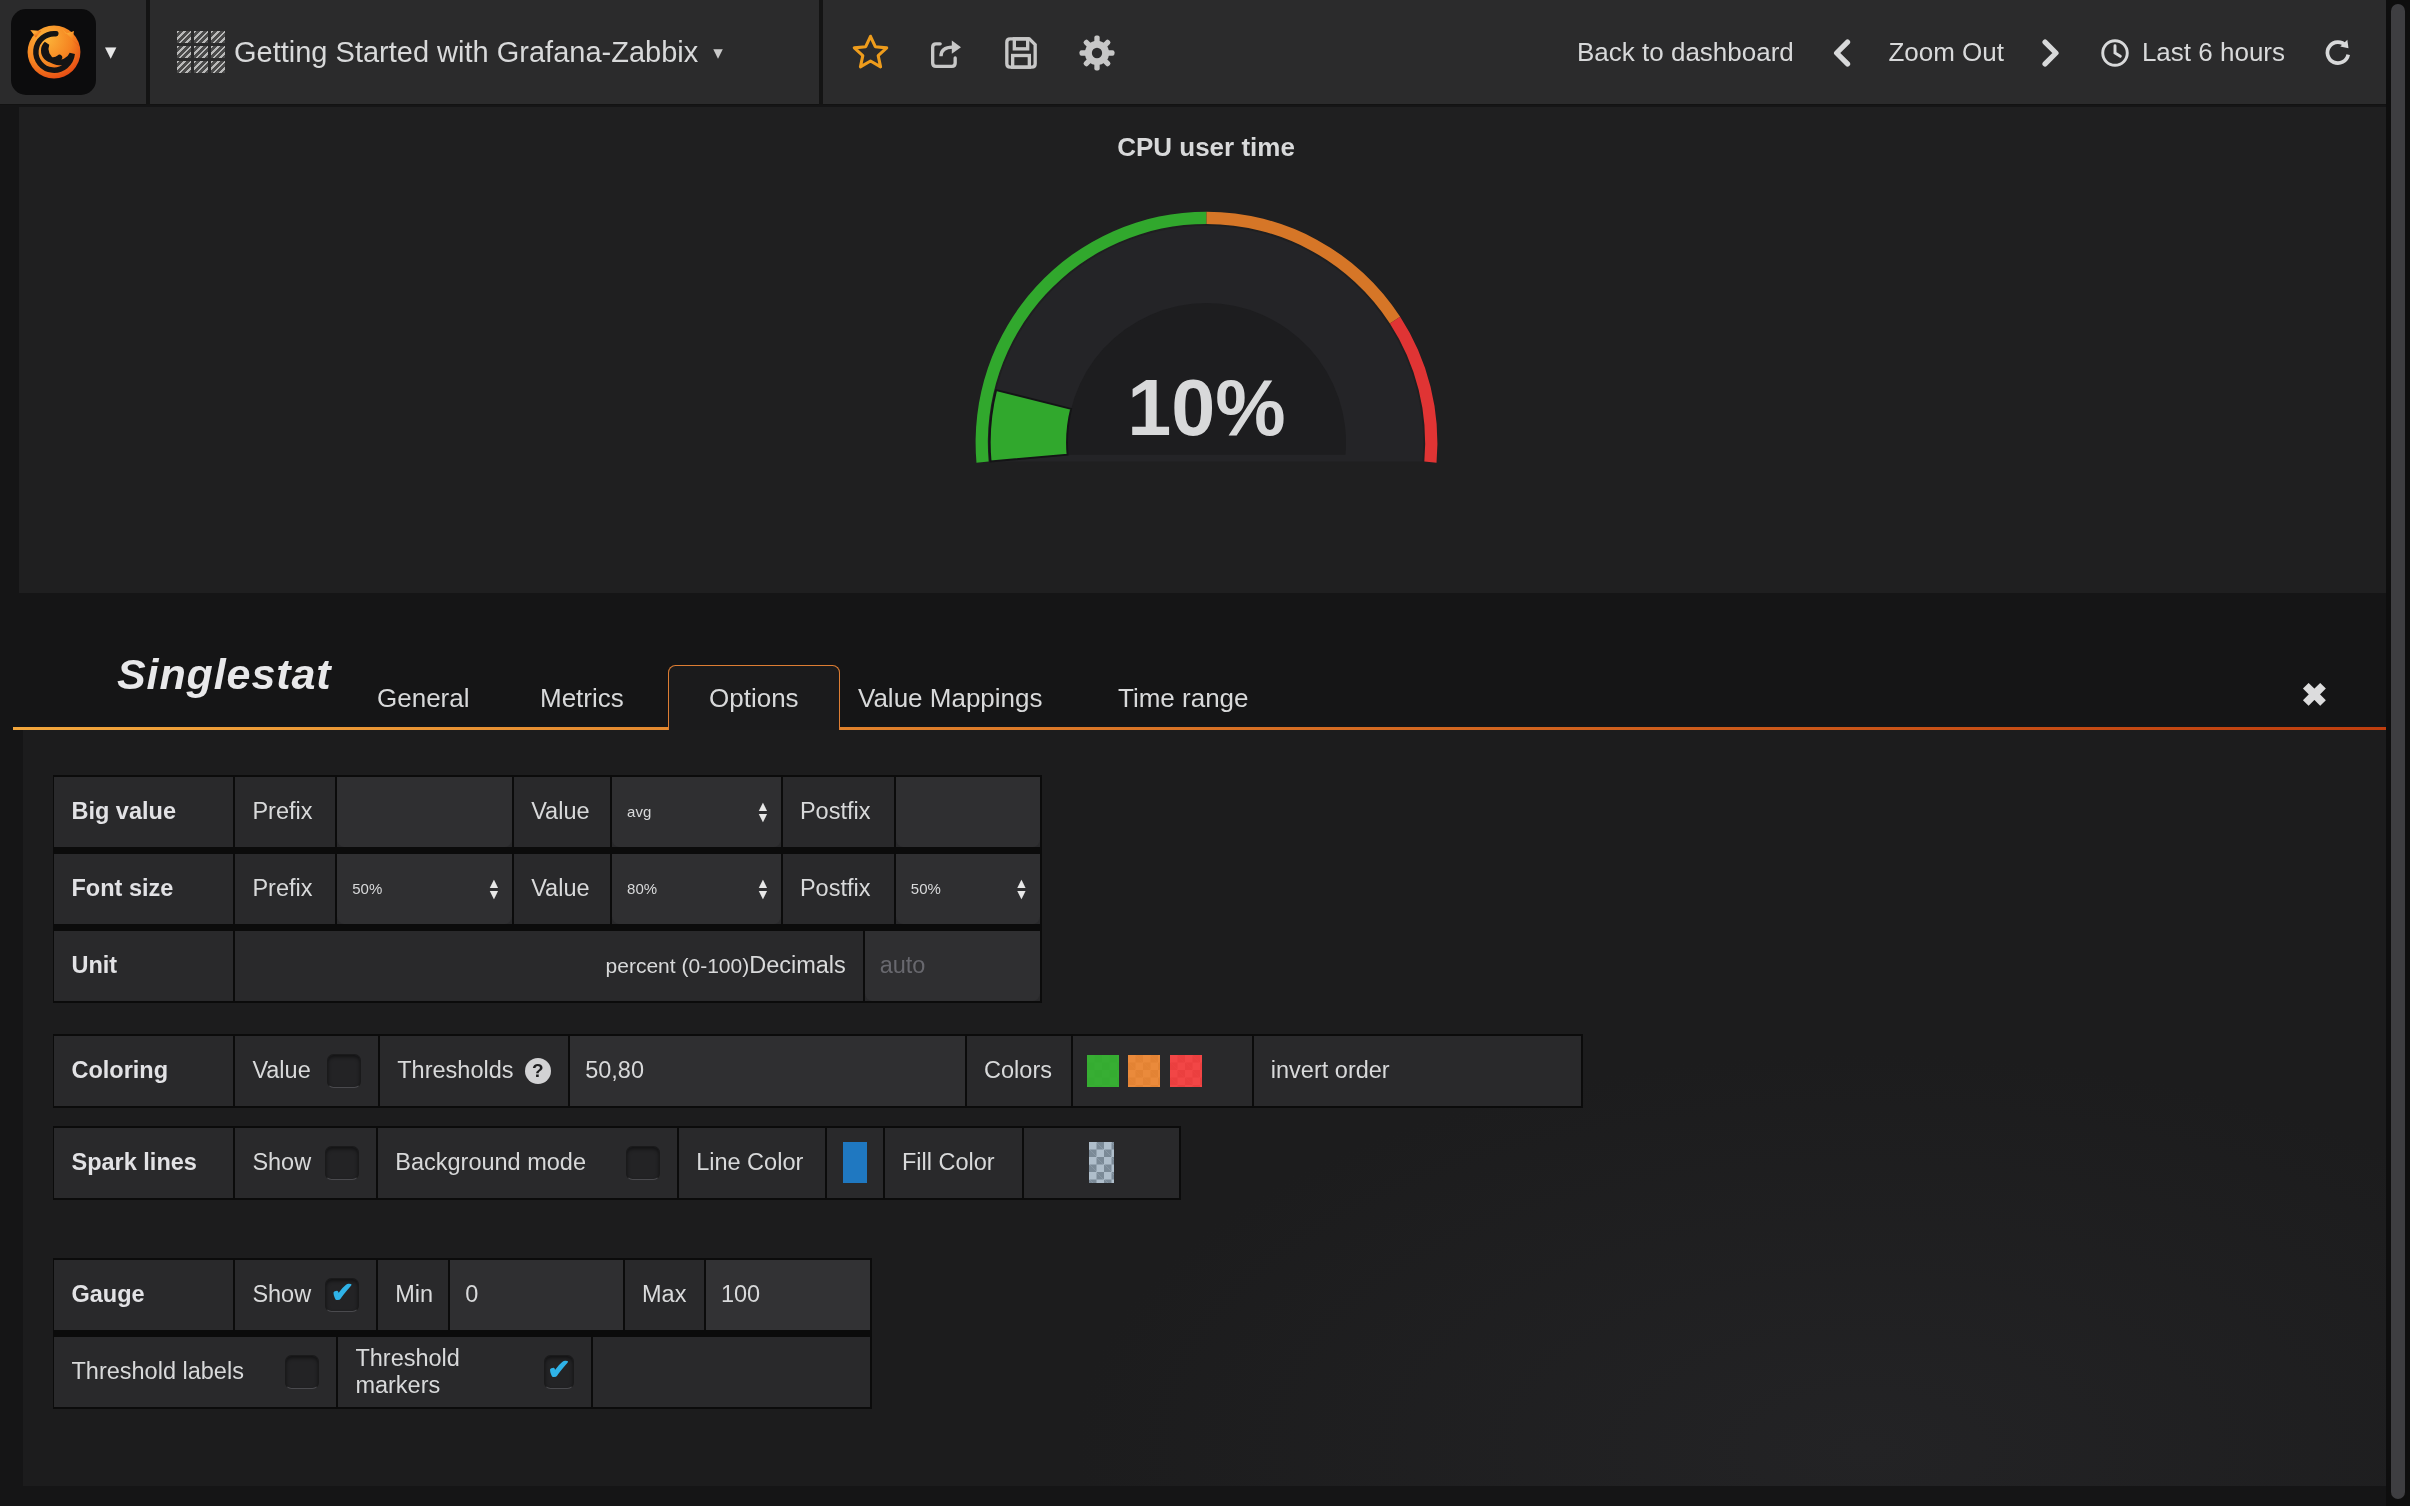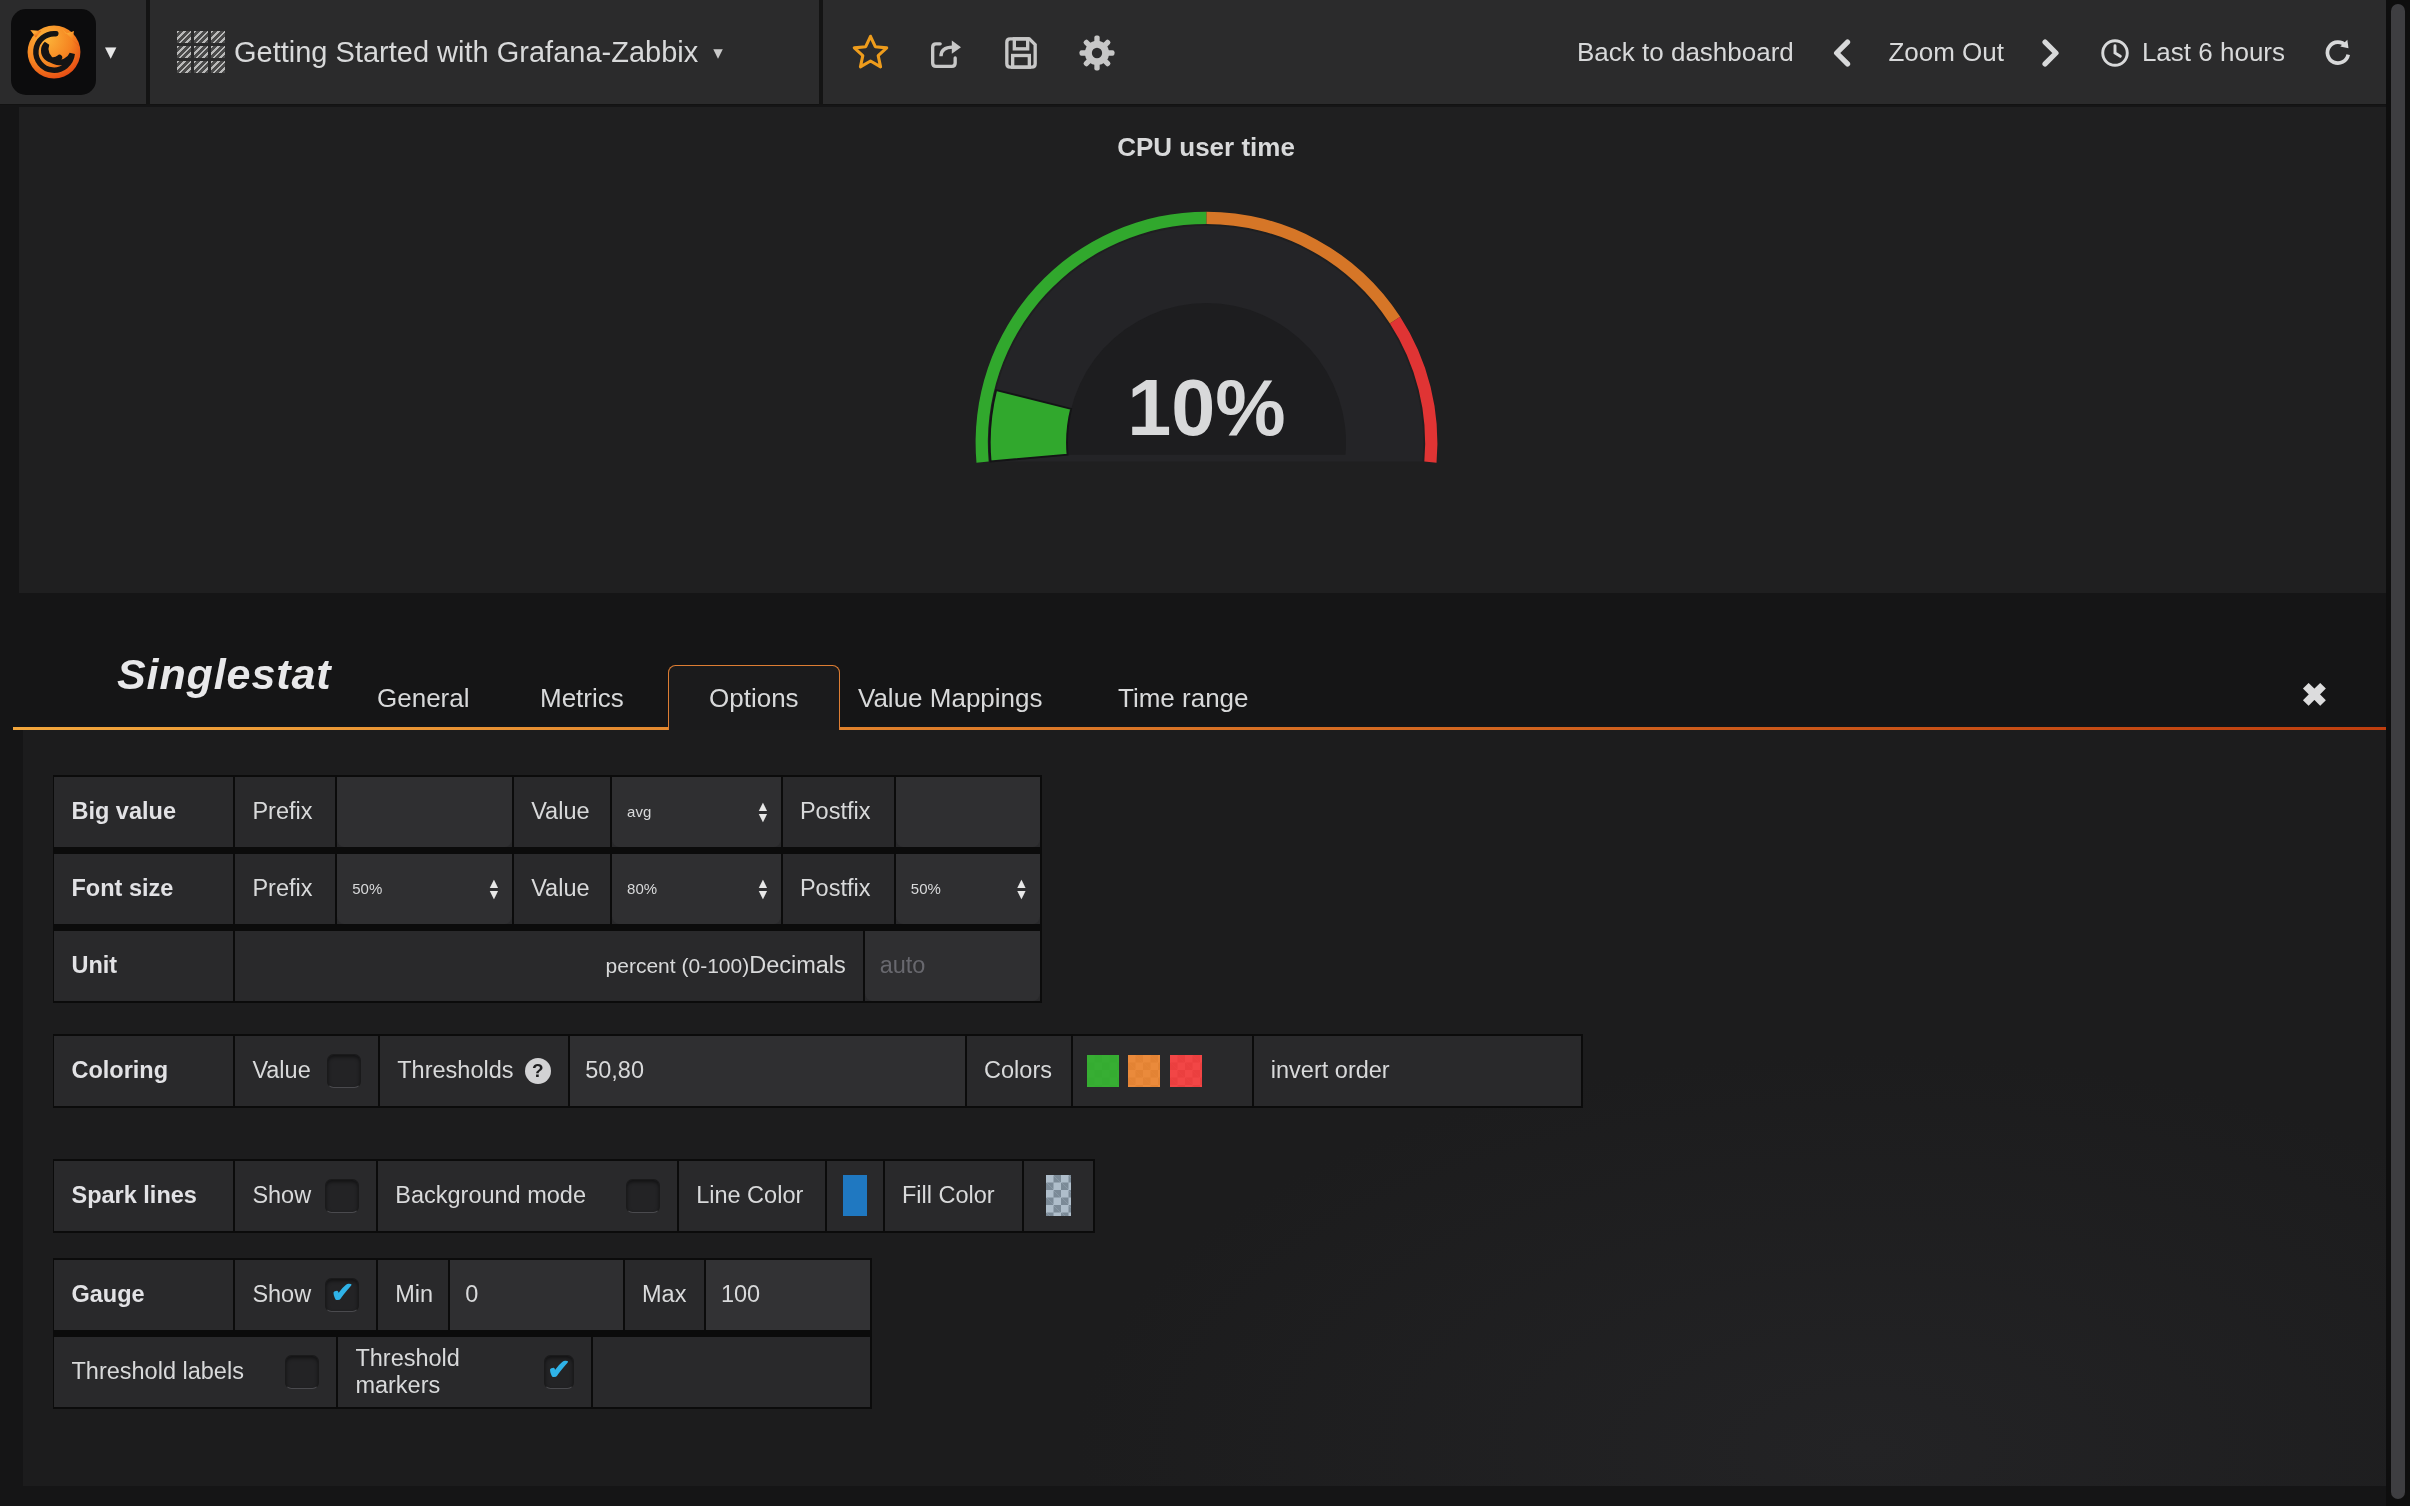--- a/index.html
+++ b/index.html
@@ -314,21 +314,21 @@
             <span class="col" style="background: rgba(237, 129, 40, 0.89);"></span>
           </span>
         <span class="checker sw">
             <span class="col" style="background: rgba(245, 54, 54, 0.9);"></span>
           </span>
       </div>
       <div class="cell" style="flex:1">invert order</div>
     </div>
   </div>
 
-  <div class="sec" style="left:30px; top:429px; width:1042px">
+  <div class="sec" style="left:30px; top:396px; width:1128px">
     <div class="frow">
       <div class="cell lab" style="width:179px">Spark lines</div>
       <div class="cell" style="width:141px; justify-content:space-between">
         <span>Show</span>
         <span class="cb"></span>
       </div>
       <div class="cell" style="width:299px; justify-content:space-between">
         <span>Background mode</span>
         <span class="cb"></span>
       </div>

